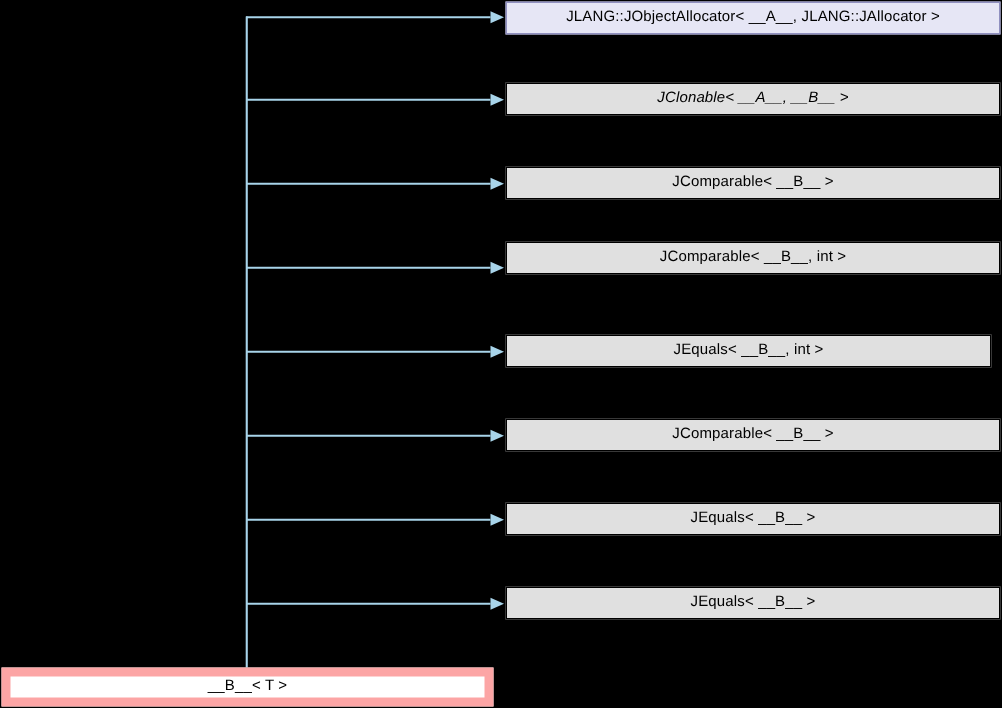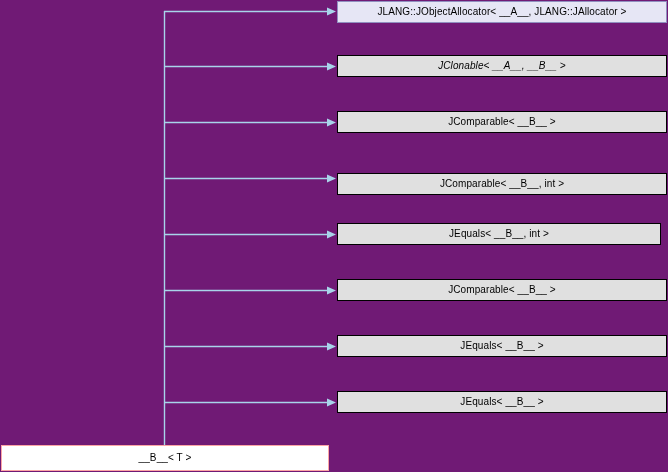--- a/index.html
+++ b/index.html
@@ -5,21 +5,21 @@
 <style>
   html, body {
     margin: 0;
     padding: 0;
     background: #ffffff;
   }
   #diagram {
     position: relative;
     width: 668px;
     height: 472px;
-    background: #701a75;
+    background: #000000;
     overflow: hidden;
     font-family: "Liberation Sans", sans-serif;
   }
   svg.connectors {
     position: absolute;
     left: 0;
     top: 0;
     width: 668px;
     height: 472px;
     pointer-events: none;
@@ -39,21 +39,21 @@
   .node-base {
     background: #e0e0e0;
     border: 1px solid #000000;
   }
   .node-highlight {
     background: #e6e6f5;
     border: 1px solid #9090c0;
   }
   .node-root {
     background: #ffffff;
-    border: 1px solid #fca5a5;
+    border: 6px solid #fca5a5;
   }
   .node-label {
     display: inline-block;
   }
 </style>
 </head>
 <body>
 
 <div id="diagram">
 
@@ -84,21 +84,21 @@
   <div id="nodes">
       <div class="node node-highlight" style="left: 337px; top: 1px; width: 330px; height: 22px;">
         <span class="node-label">JLANG::JObjectAllocator&lt; __A__, JLANG::JAllocator &gt;</span>
       </div>
       <div class="node node-base" style="left: 337px; top: 55px; width: 330px; height: 22px; font-style: italic;">
         <span class="node-label">JClonable&lt; __A__, __B__ &gt;</span>
       </div>
       <div class="node node-base" style="left: 337px; top: 111px; width: 330px; height: 22px;">
         <span class="node-label">JComparable&lt; __B__ &gt;</span>
       </div>
-      <div class="node node-base" style="left: 337px; top: 173px; width: 330px; height: 22px;">
+      <div class="node node-base" style="left: 337px; top: 161px; width: 330px; height: 22px;">
         <span class="node-label">JComparable&lt; __B__, int &gt;</span>
       </div>
       <div class="node node-base" style="left: 337px; top: 223px; width: 324px; height: 22px;">
         <span class="node-label">JEquals&lt; __B__, int &gt;</span>
       </div>
       <div class="node node-base" style="left: 337px; top: 279px; width: 330px; height: 22px;">
         <span class="node-label">JComparable&lt; __B__ &gt;</span>
       </div>
       <div class="node node-base" style="left: 337px; top: 335px; width: 330px; height: 22px;">
         <span class="node-label">JEquals&lt; __B__ &gt;</span>

